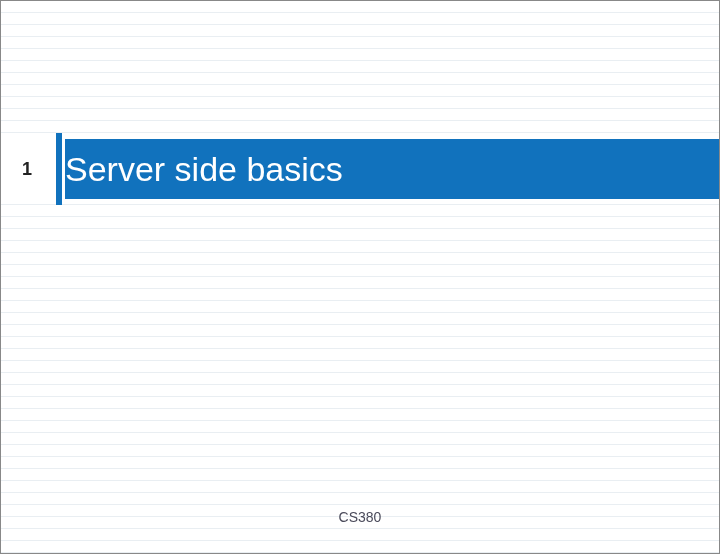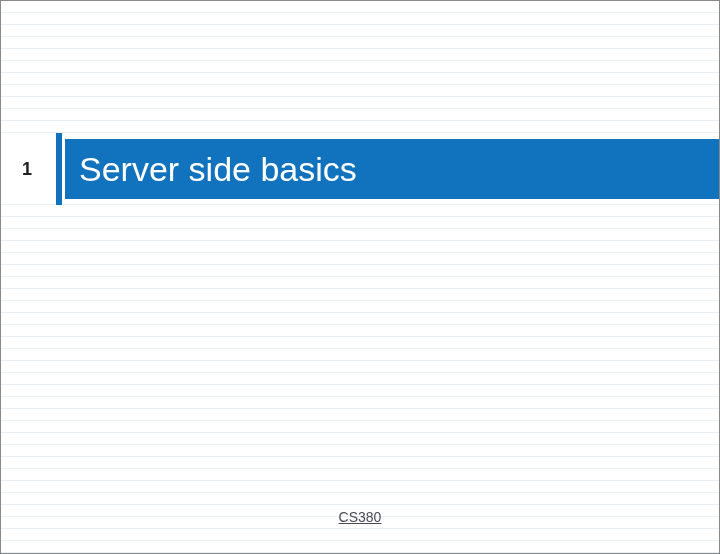--- a/index.html
+++ b/index.html
@@ -53,33 +53,31 @@
     bottom: -6px;
     width: 6px;
     background: #1172bd;
   }
   .title-box {
     flex: 1;
     background: #1172bd;
     color: #ffffff;
     display: flex;
     align-items: center;
-    padding-left: 14px;
     font-size: 34px;
     font-weight: 400;
   }
   .footer {
     position: absolute;
     bottom: 28px;
     left: 0;
     right: 0;
     text-align: center;
     font-size: 14px;
     color: #4a4a5a;
-    text-decoration: underline;
   }
 </style>
 </head>
 <body>
 
 <div class="slide">
   <div class="title-band">
     <div class="page-num-box">1</div>
     <div class="divider"></div>
     <div class="title-box">Server side basics</div>

